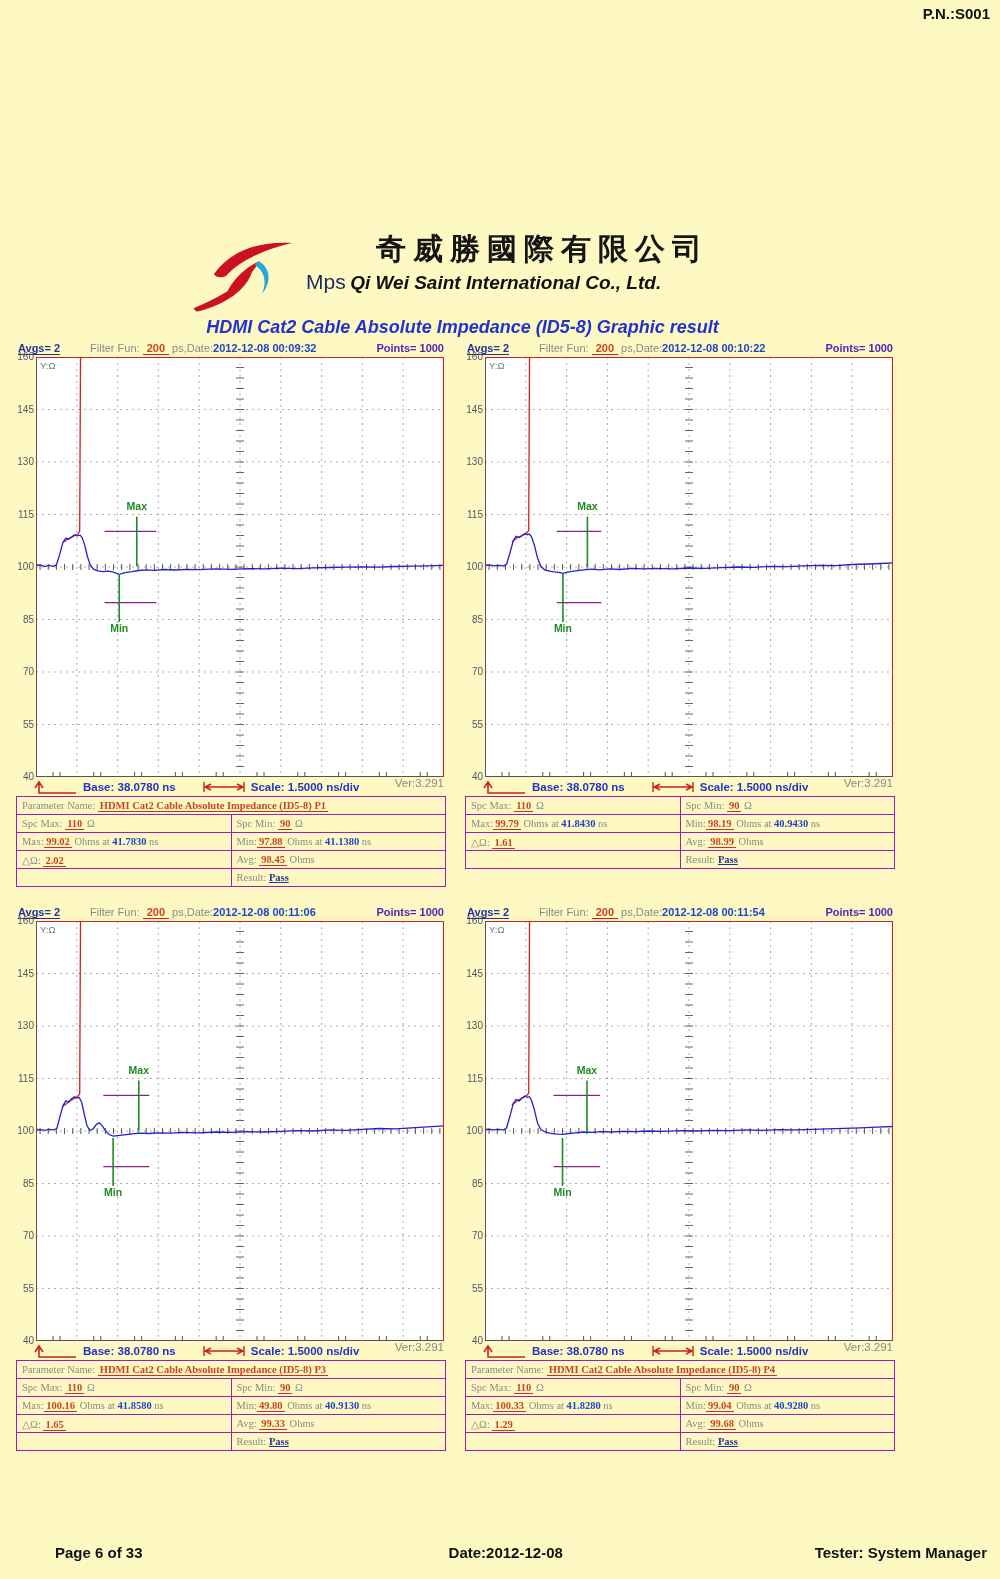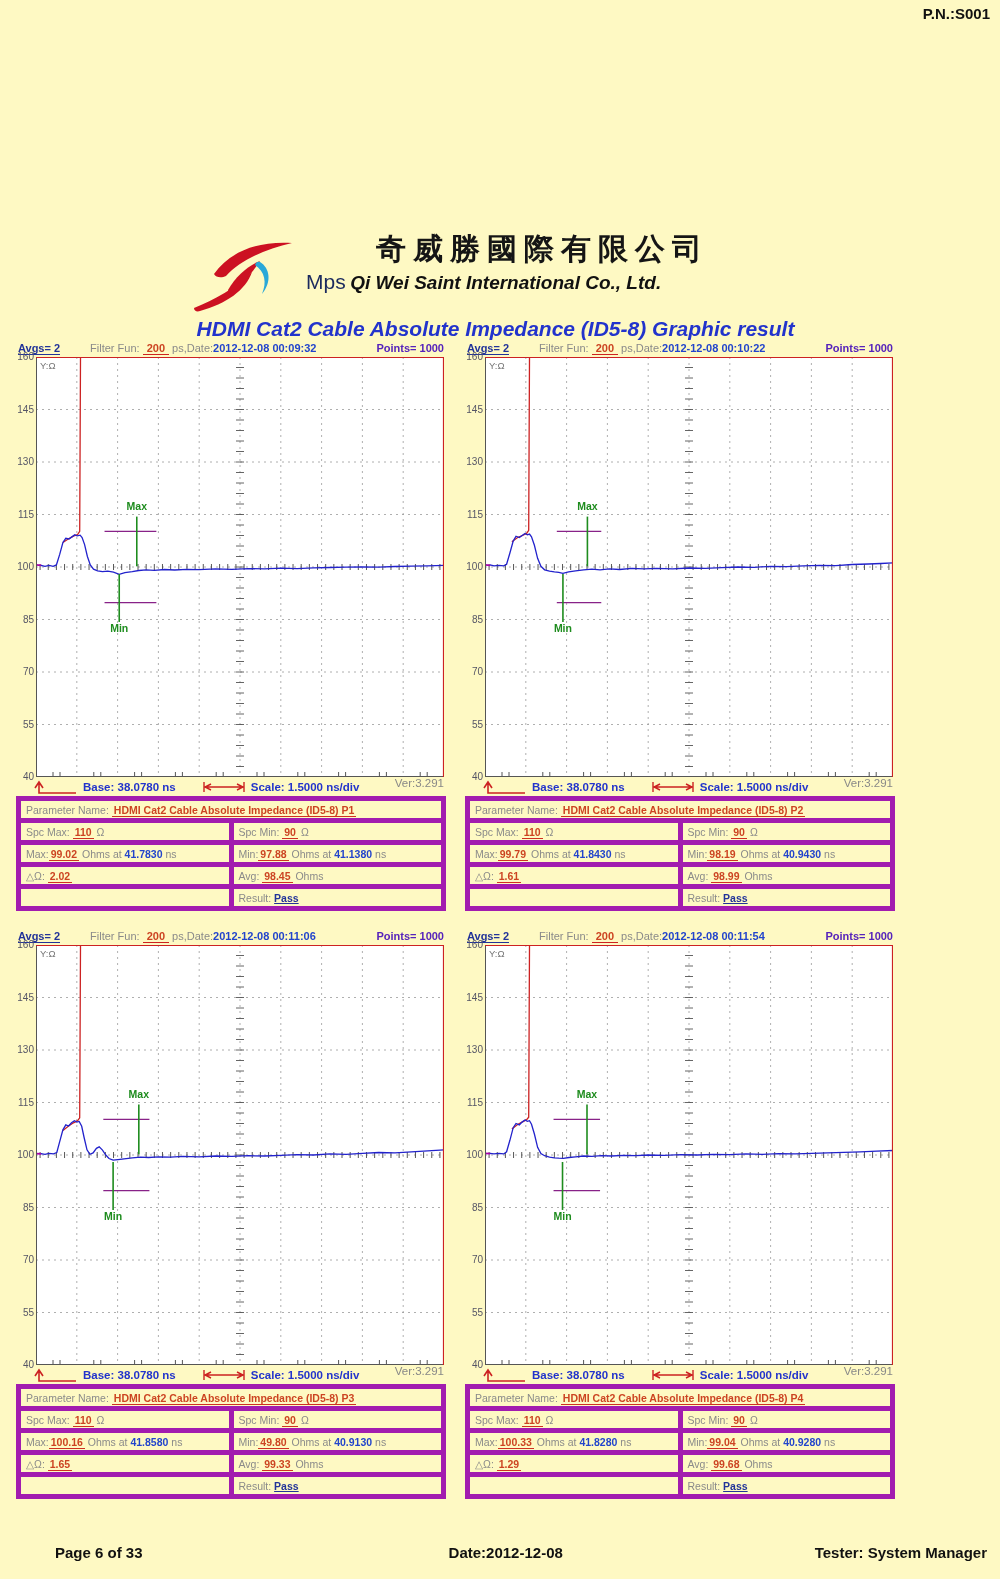--- a/index.html
+++ b/index.html
@@ -10,21 +10,21 @@
   
   .brand-row{position:absolute;top:232px;left:192px;display:flex;align-items:flex-start;}
   .logo-svg{width:108px;height:80px;margin-right:-42px;margin-top:2px;}
   .brand-col{display:flex;flex-direction:column;}
   .cn{margin-left:118px;font-family:"DejaVu Serif",serif;font-size:30px;font-weight:bold;
       color:#151515;letter-spacing:7px;line-height:34px;}
   .en{margin-left:48px;margin-top:4px;white-space:nowrap;}
   .mps{font-size:21px;color:#1b2a5e;font-weight:normal;}
   .co{font-size:19px;font-weight:bold;font-style:italic;color:#111;}
   .title{position:absolute;top:317px;left:0;width:925px;text-align:center;
-         font-size:21px;font-weight:bold;font-style:italic;color:#2233cc;padding-left:33px;}
+         font-size:18px;font-weight:bold;font-style:italic;color:#2233cc;}
 
   
   .panels{position:absolute;left:16px;top:342px;display:grid;
           grid-template-columns:430px 430px;column-gap:13px;row-gap:26px;gap:19px;}
   .panel{width:430px;}
 
   .chead{display:flex;align-items:baseline;font-size:11px;height:15px;white-space:nowrap;}
   .avgs{margin-left:2px;font-weight:bold;color:#223399;border-bottom:1px solid #223399;}
   .mid{margin-left:30px;text-align:center;}
   .glabel{color:#8a8a8a;}
@@ -37,22 +37,22 @@
   .yl{position:absolute;right:2px;font-size:10px;color:#556;}
   .plot{display:block;background:#fff;}
 
   .baserow{display:flex;align-items:center;height:19px;font-size:11.5px;white-space:nowrap;}
   .hook{margin-left:16px;flex:none;}
   .bs{color:#2233cc;font-weight:bold;margin-left:5px;}
   .measure{margin-left:26px;flex:none;}
   .ver{margin-left:auto;margin-right:2px;color:#888;font-size:11.5px;align-self:flex-start;}
 
   table.info{width:430px;border-collapse:collapse;table-layout:fixed;}
-  table.info td{border:5px solid #a21caf;font-size:10.5px;color:#8a8a8a;
-                padding:1px 5px;height:15px;white-space:nowrap;overflow:hidden;}
+  table.info td{border:1px solid #a21caf;font-size:10.5px;color:#8a8a8a;
+                padding:1px 5px;height:15px;white-space:nowrap;overflow:hidden;font-family:Liberation Serif, serif;}
   .lb{color:#8a8a8a;}
   .rv{color:#cc4422;font-weight:bold;border-bottom:1px solid #d03020;padding:0 2px;}
   .bt{color:#2244cc;font-weight:bold;}
   .pass{color:#223399;font-weight:bold;text-decoration:underline;}
 
   .footer{position:absolute;top:1544px;left:0;width:1000px;font-size:15px;font-weight:bold;color:#111;}
   .f-left{position:absolute;left:55px;}
   .f-center{position:absolute;left:50%;transform:translateX(-45%);}
   .f-right{position:absolute;right:13px;}
 </style>
@@ -482,26 +482,20 @@
       </svg>
       <span class="bs"><span>Base:</span> <span>38.0780 ns</span></span>
       <svg class="measure" width="44" height="14" viewBox="0 0 44 14">
         <path d="M2 2 L2 12 M42 2 L42 12 M2 7 L42 7 M9 4 L3 7 L9 10 M35 4 L41 7 L35 10" stroke="#cc2222" stroke-width="1.4" fill="none"></path>
       </svg>
       <span class="bs"><span>Scale:</span> <span>1.5000 ns/div</span></span>
       <span class="ver">Ver:3.291</span>
     </div>
     <table class="info">
       <tbody>
-            <tr>
-        <td colspan="2">
-          <span class="lb">Parameter Name:</span>
-          <span class="rv">HDMI Cat2 Cable Absolute Impedance (ID5-8) P2</span>
-        </td>
-      </tr>
       <tr>
         <td>
           <span class="lb">Spc Max:</span>
           <span class="rv">110</span>
           <span class="lb">Ω</span>
         </td>
         <td>
           <span class="lb">Spc Min:</span>
           <span class="rv">90</span>
           <span class="lb">Ω</span>

